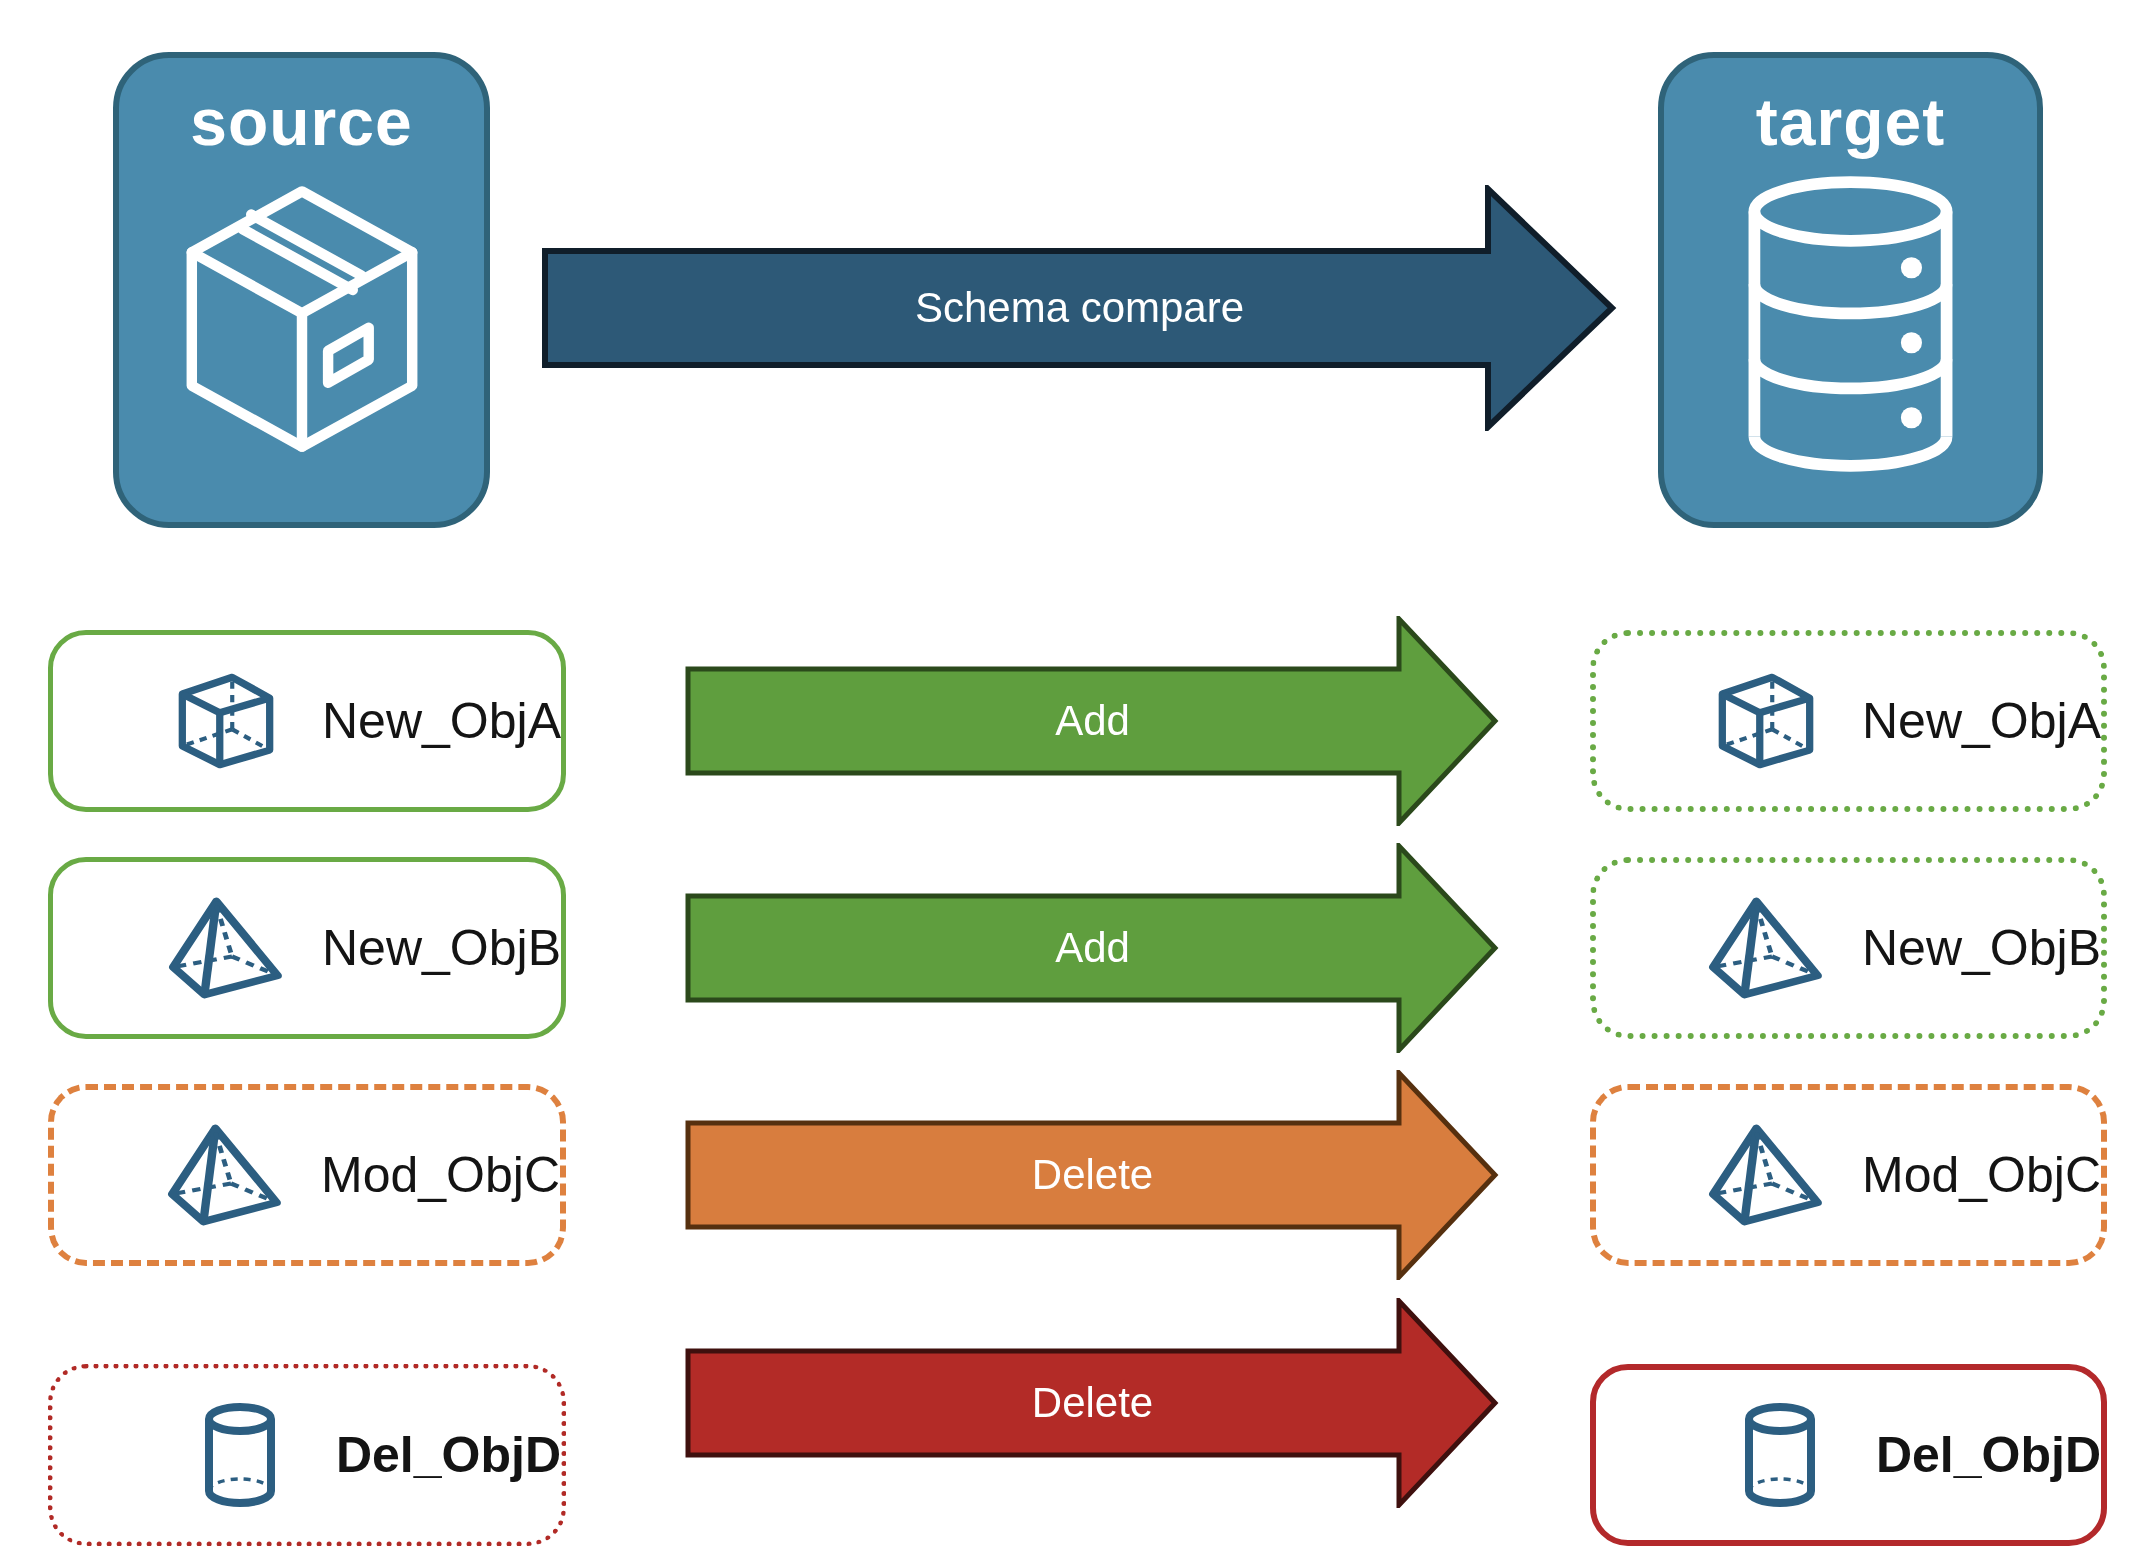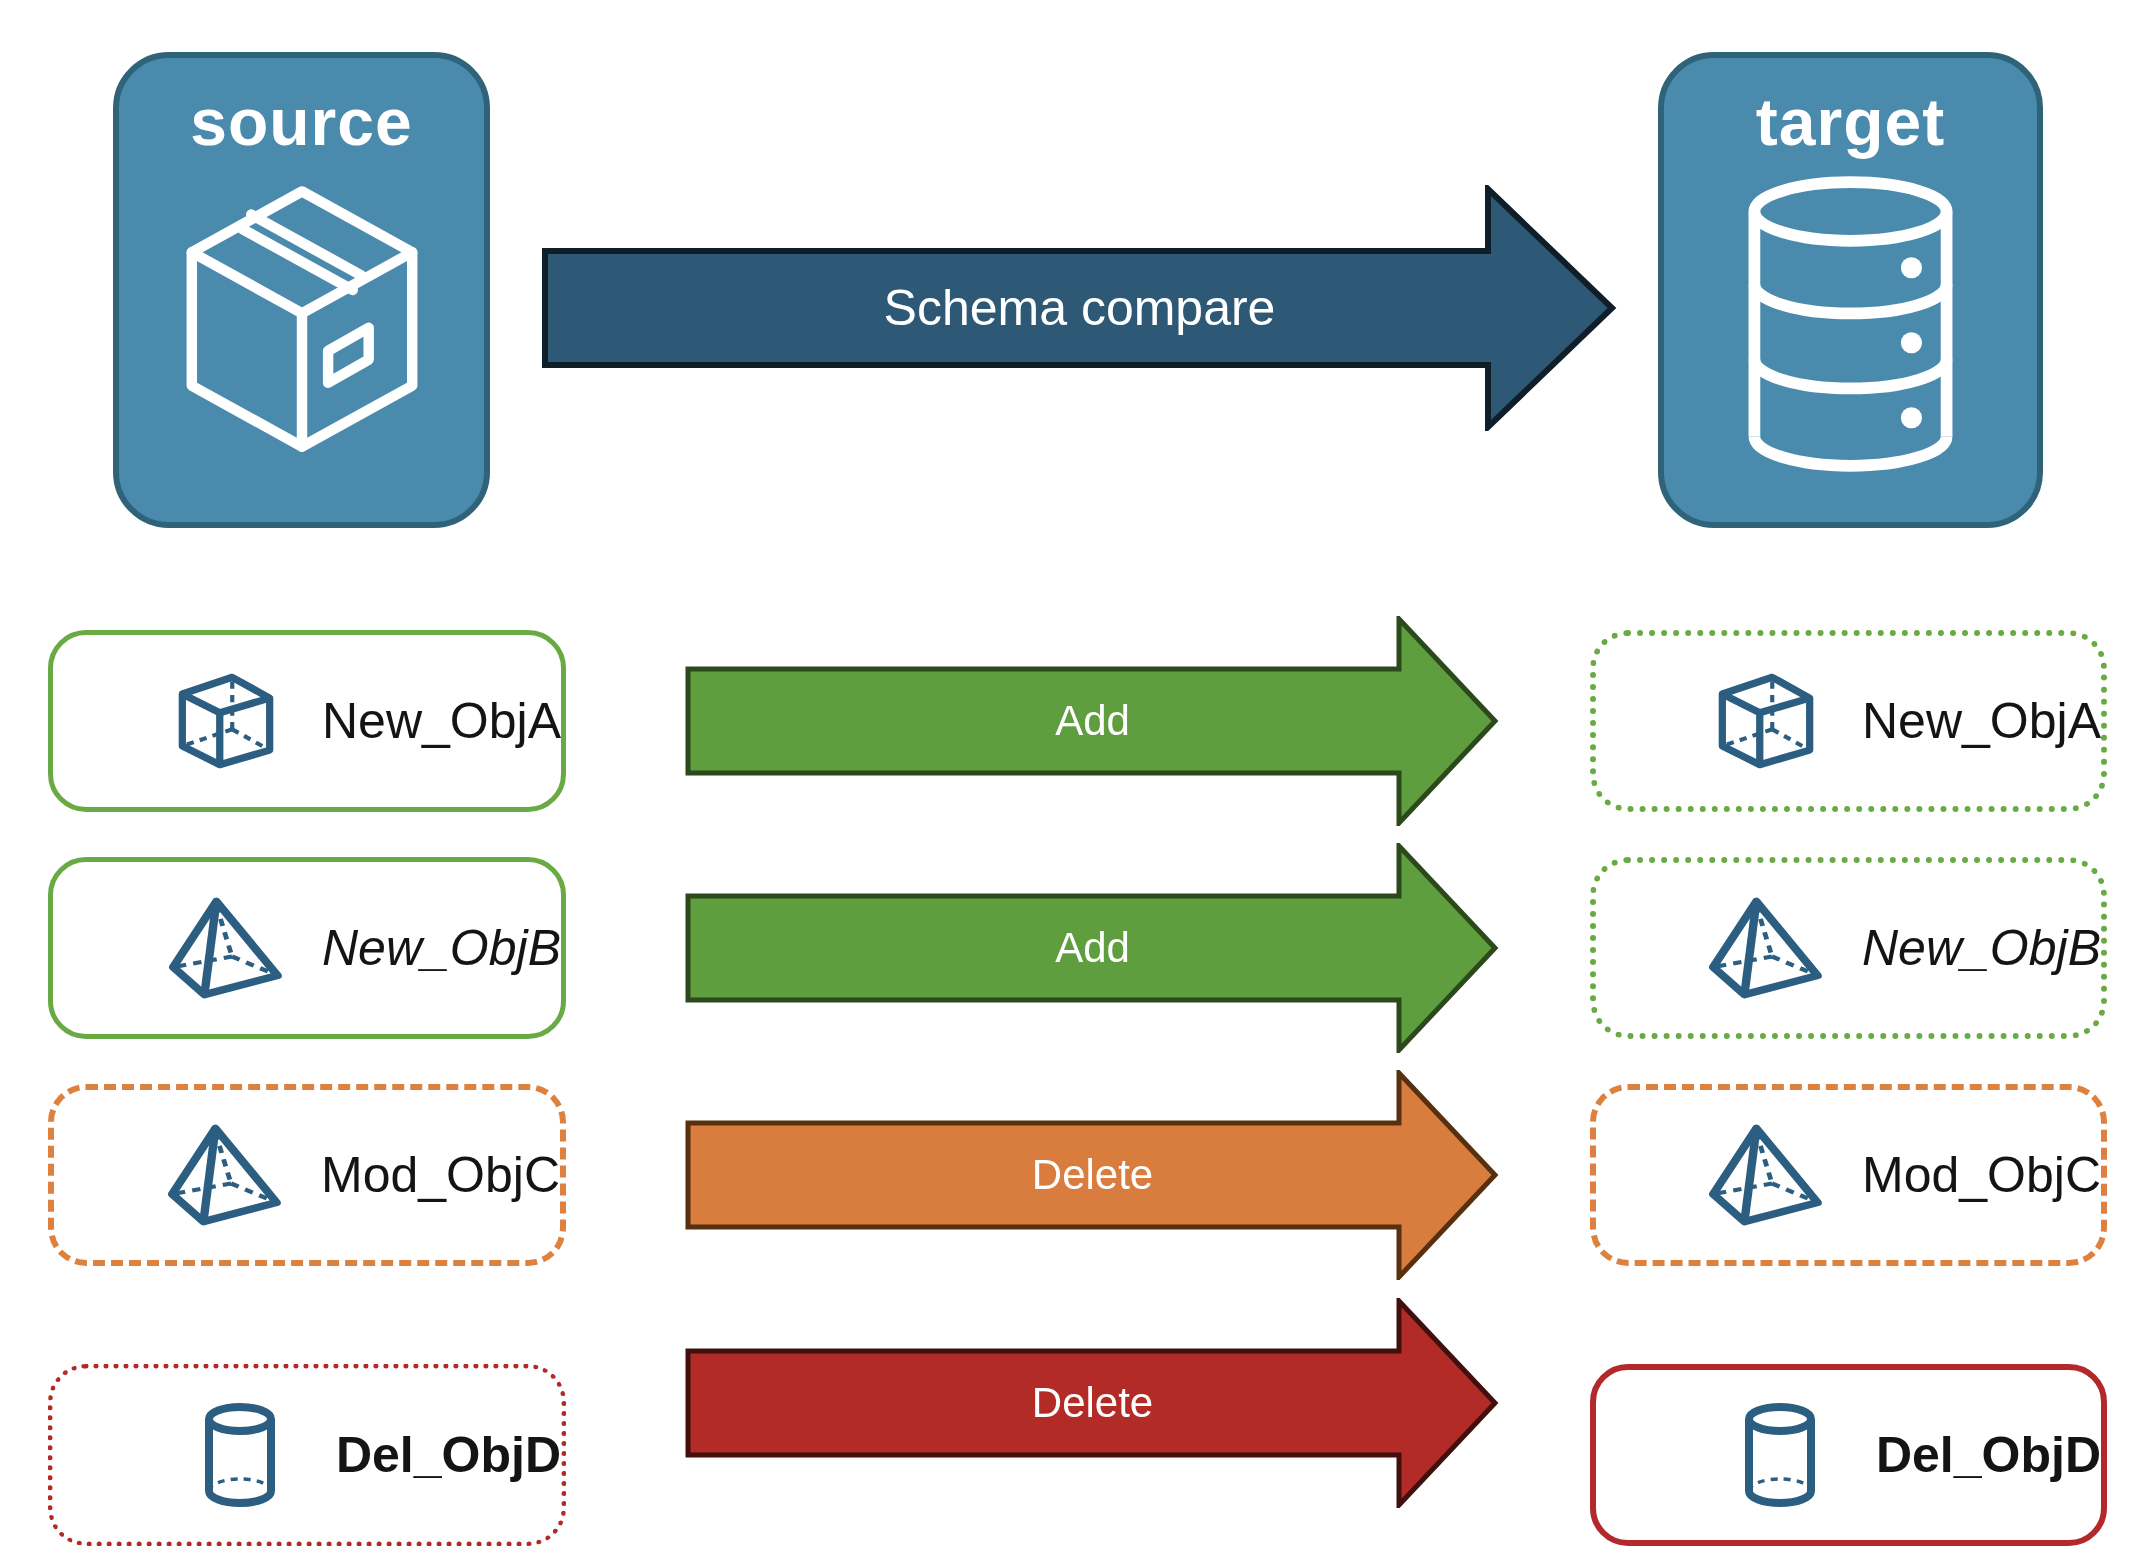--- a/index.html
+++ b/index.html
@@ -25,41 +25,41 @@
   
   .arrow-wrap { position:absolute; }
   .arrow-wrap svg { position:absolute; left:0; top:0; }
   .arrow-label {
     position:absolute; left:0; top:0; width:100%; height:100%;
     display:flex; align-items:center; justify-content:center;
     color:#ffffff; pointer-events:none;
   }
   #compare-arrow { left:542px; top:185px; width:1075px; height:246px; }
   #compare-arrow polygon { fill:#2d5977; stroke:#101e2a; stroke-width:6; }
-  #compare-arrow .arrow-label { font-size:50px; }
+  #compare-arrow .arrow-label { font-size:42px; }
 
   .row-arrow { left:685px; width:815px; height:210px; }
   .row-arrow polygon { stroke-width:5; }
   .row-arrow .arrow-label { font-size:42px; }
   .row-arrow.added   polygon { fill:#5f9e3e; stroke:#2b491b; }
   .row-arrow.modified polygon { fill:#d87d3e; stroke:#56300f; }
   .row-arrow.deleted polygon { fill:#b32b27; stroke:#3f100e; }
 
   .arr-r0 { top:616px; } .arr-r1 { top:843px; }
   .arr-r2 { top:1070px; } .arr-r3 { top:1298px;text-align:right; }
 
   
   .obj-box {
     position:absolute; height:182px; border-radius:38px; box-sizing:border-box;
     background:#ffffff; display:flex; align-items:center;
     padding-left:48px; gap:30px;justify-content:flex-end;
   }
   .obj-box.left  { left:48px;   width:518px; }
   .obj-box.right { left:1590px; width:517px; }
-  .box-r0 { top:630px; } .box-r1 { top:857px;font-style:italic; }
+  .box-r0 { top:630px; } .box-r1 { top:857px; }
   .box-r2 { top:1084px; } .box-r3 { top:1364px;font-weight:bold; }
 
   .src-added   { border:5px solid  #69aa45; }
   .tgt-added   { border:6px dotted #69aa45; }
   .box-modified{ border:6px dashed #de813f; }
   .src-deleted { border:5px dotted #b12a26; }
   .tgt-deleted { border:6px solid  #b3292b; }
 
   .icon-slot { width:132px; flex:0 0 132px; display:flex; align-items:center; justify-content:center; }
   .obj-label { font-size:50px; color:#141414; white-space:nowrap; }

